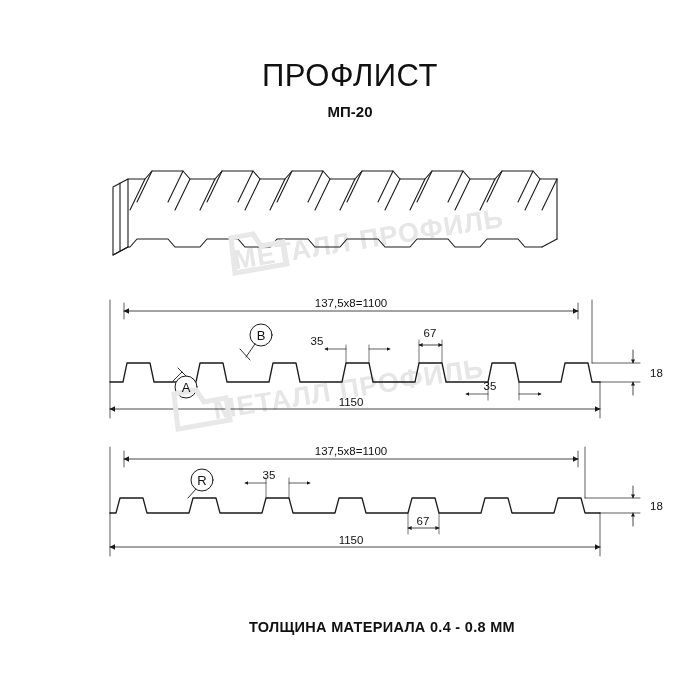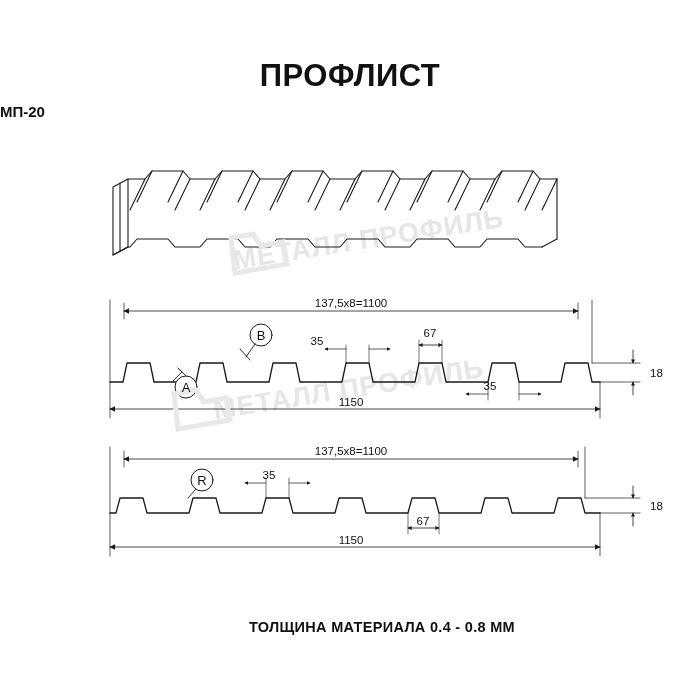--- a/index.html
+++ b/index.html
@@ -19,30 +19,30 @@
     position: absolute;
     inset: 0;
   }
   .title {
     position: absolute;
     top: 58px;
     left: 0;
     width: 700px;
     text-align: center;
     font-size: 31px;
-    font-weight: bold;
+    font-weight: normal;
     letter-spacing: 0.5px;
     color: #111111;
   }
   .subtitle {
     position: absolute;
     top: 103px;
     left: 0;
     width: 700px;
-    text-align: left;
+    text-align: center;
     font-size: 15px;
     font-weight: bold;
     color: #111111;
   }
   .footer {
     position: absolute;
     top: 619px;
     left: 0;
     width: 700px;
     text-align: center;

